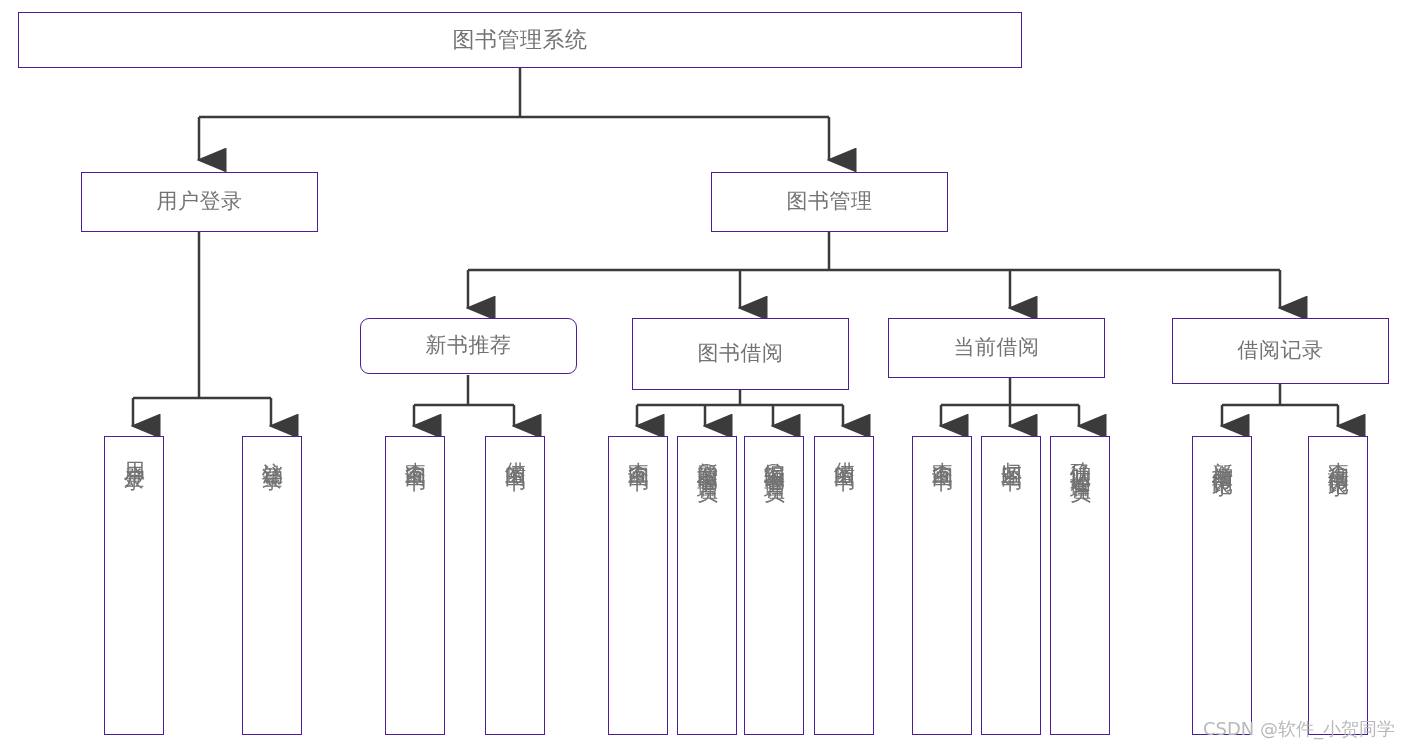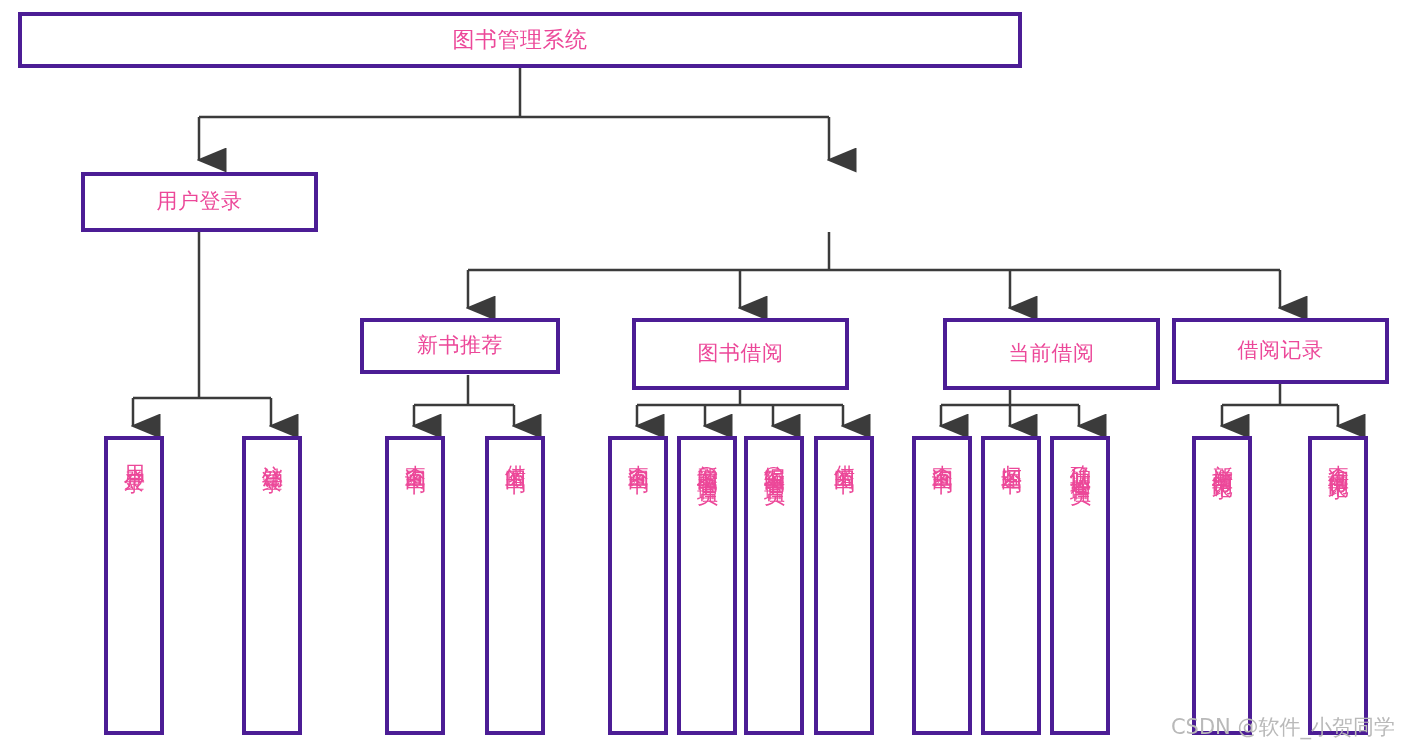--- a/index.html
+++ b/index.html
@@ -22,25 +22,25 @@
     left: 0;
     top: 0;
     width: 1405px;
     height: 747px;
     pointer-events: none;
   }
   .node {
     position: absolute;
     box-sizing: border-box;
     background: #ffffff;
-    border: 4px solid #4c1d95;
+    border: 1px solid #4c1d95;
     display: flex;
     align-items: center;
     justify-content: center;
-    color: #ec4899;
+    color: #737373;
   }
   .node .label {
     text-align: center;
     line-height: 1.12;
     letter-spacing: 0.5px;
   }
   
   .node.horiz .label {
     font-size: 21px;
   }
@@ -58,21 +58,21 @@
     font-size: 21px;
     line-height: 1.1;
     letter-spacing: 3px;
     white-space: nowrap;
     max-height: 288px;
   }
   .watermark {
     position: absolute;
     right: 10px;
     bottom: 6px;
-    font-size: 21px;
+    font-size: 18px;
     color: #b9b9b9;
     white-space: nowrap;
     user-select: none;
   }
 </style>
 </head>
 <body>
 
 <div id="canvas">
 
@@ -128,30 +128,33 @@
   </svg>
 
   <div class="node horiz root" style="left:18px; top:12px; width:1004px; height:56px;">
     <span class="label">图书管理系统</span>
   </div>
 
   <div class="node horiz" style="left:81px; top:172px; width:237px; height:60px;">
     <span class="label">用户登录</span>
   </div>
 
-
-  <div class="node horiz" style="left:360px; top:318px; width:200px; height:56px;">
+  <div class="node horiz" style="left:711px; top:172px; width:237px; height:60px;">
+    <span class="label">图书管理</span>
+  </div>
+
+  <div class="node horiz" style="left:360px; top:318px; width:217px; height:56px;border-radius:9px;">
     <span class="label">新书推荐</span>
   </div>
 
   <div class="node horiz" style="left:632px; top:318px; width:217px; height:72px;">
     <span class="label">图书借阅</span>
   </div>
 
-  <div class="node horiz" style="left:943px; top:318px; width:217px; height:72px;">
+  <div class="node horiz" style="left:888px; top:318px; width:217px; height:60px;">
     <span class="label">当前借阅</span>
   </div>
 
   <div class="node horiz" style="left:1172px; top:318px; width:217px; height:66px;">
     <span class="label">借阅记录</span>
   </div>
 
   <div class="node vert" style="left:104px; top:436px; width:60px; height:299px;">
     <span class="label">用户登录</span>
   </div>

